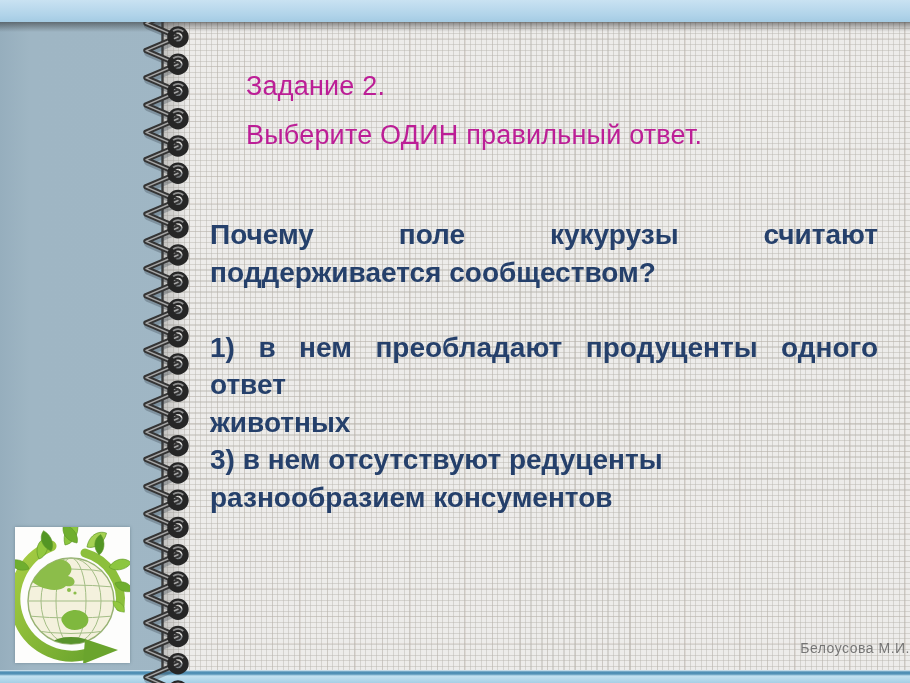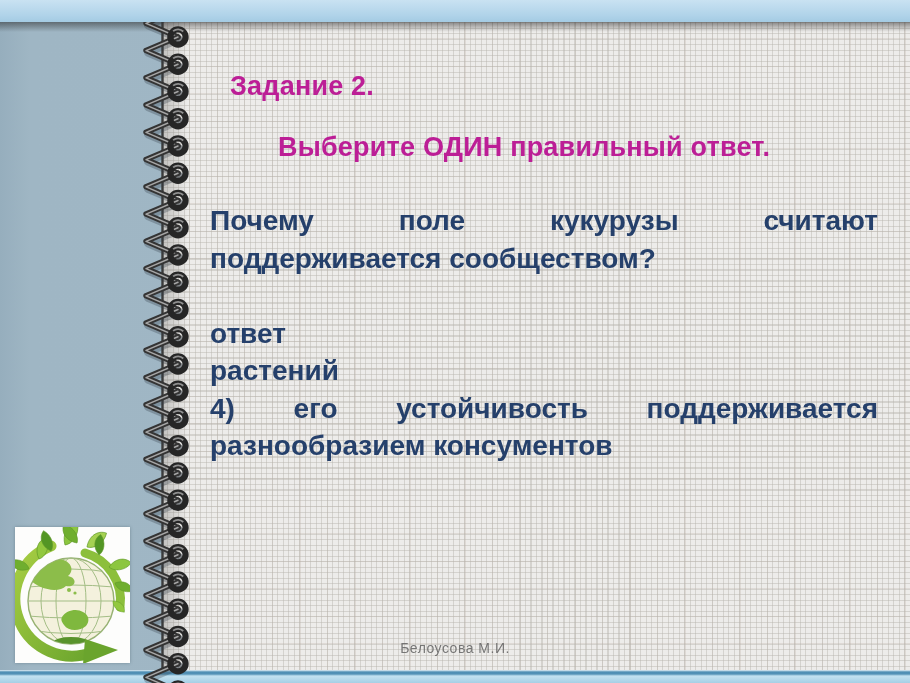--- a/index.html
+++ b/index.html
@@ -37,39 +37,39 @@
   }
   
   .binding { position:absolute; left:128px; top:20px; z-index:5; }
   .wire-shadow { fill:none; stroke:rgba(50,60,70,0.30); stroke-width:7; stroke-linejoin:round; stroke-linecap:round; }
   .wire    { fill:none; stroke:#343434; stroke-width:5.4; stroke-linejoin:round; stroke-linecap:round; }
   .wire-hi { fill:none; stroke:#a6a6a6; stroke-width:1.5; stroke-linejoin:round; stroke-linecap:round; }
   .ring    { fill:none; stroke:#262626; stroke-width:6.2; }
   .ring-hi { fill:none; stroke:#909090; stroke-width:1.8; }
   
   .h1, .h2 {
-    position:absolute; left:230px; z-index:4; font-weight:bold; font-size:27px;
-    color:#bc1e96; letter-spacing:0.2px; white-space:nowrap;
+    position:absolute; left:230px; z-index:4; font-weight:normal; font-size:27px;
+    color:#bc1e96; letter-spacing:0.2px; white-space:nowrap;padding-left:16px;
   }
-  .h1 { top:71px; } .h2 { top:132px;margin-left:48px; }
+  .h1 { top:71px; } .h2 { top:120px; }
   
   .qa {
-    position:absolute; left:210px; top:202px; width:668px; z-index:4;
+    position:absolute; left:210px; top:216px; width:668px; z-index:4;
     font-weight:bold; font-size:28px; line-height:37.5px; color:#25406b;
   }
   .jline { text-align:justify; text-align-last:justify; -moz-text-align-last:justify; }
   .spacer { height:37.5px; }
   
   .logo-card {
     position:absolute; left:15px; top:527px; width:115px; height:136px; z-index:4;
     background:#fdfdfc; box-shadow:0 0 3px rgba(40,60,75,0.35);
   }
   
   .author {
-    position:absolute; left:0; top:640px; width:910px; z-index:4; text-align:center;
+    position:absolute; left:0; top:640px; width:910px; z-index:4; text-align:right;
     font-size:14px; color:#636363; opacity:0.85; letter-spacing:0.5px;
   }
 </style>
 </head>
 <body>
 
 <div class="slide">
 
   <div class="paper"></div>
   <div class="top-shadow"></div>
@@ -115,23 +115,24 @@
     <use href="#coil" transform="translate(0,691)"></use>
   </svg>
 
   <div class="h1">Задание 2.</div>
   <div class="h2">Выберите ОДИН правильный ответ.</div>
 
   <div class="qa">
     <div class="jline">Почему поле кукурузы считают</div>
     <div>поддерживается сообществом?</div>
     <div class="spacer"></div>
+    <div class="jline">1) в нем преобладают продуценты одного</div>
     <div>ответ</div>
-    <div>растений</div>
-    <div class="jline">4) его устойчивость поддерживается</div>
+    <div>животных</div>
+    <div>3) в нем отсутствуют редуценты</div>
     <div>разнообразием консументов</div>
   </div>
 
   <div class="logo-card">
     <svg width="115" height="136" viewBox="0 0 115 136">
       <defs>
         <linearGradient id="lg" x1="0" y1="0" x2="1" y2="1">
           <stop offset="0" stop-color="#a9cf44"></stop>
           <stop offset="1" stop-color="#6aa42d"></stop>
         </linearGradient>

